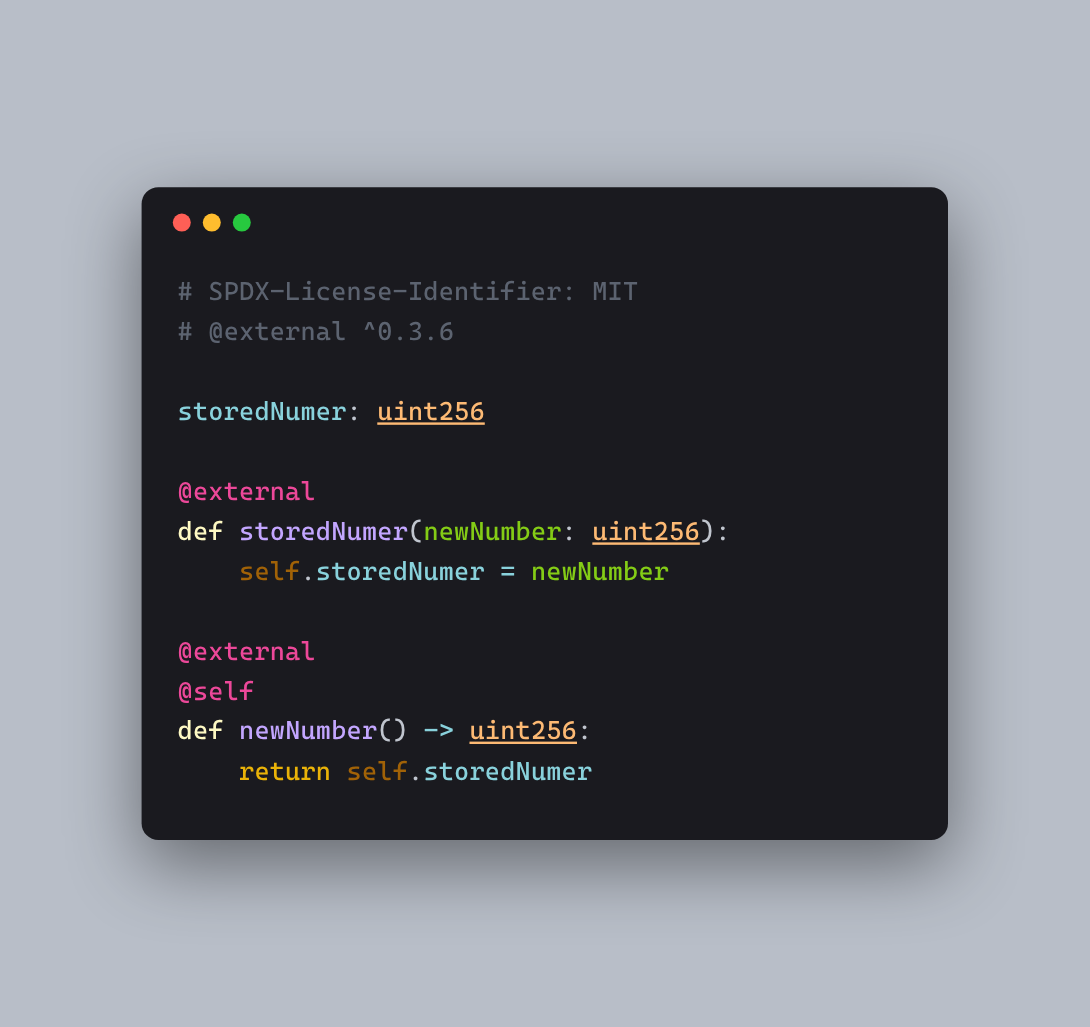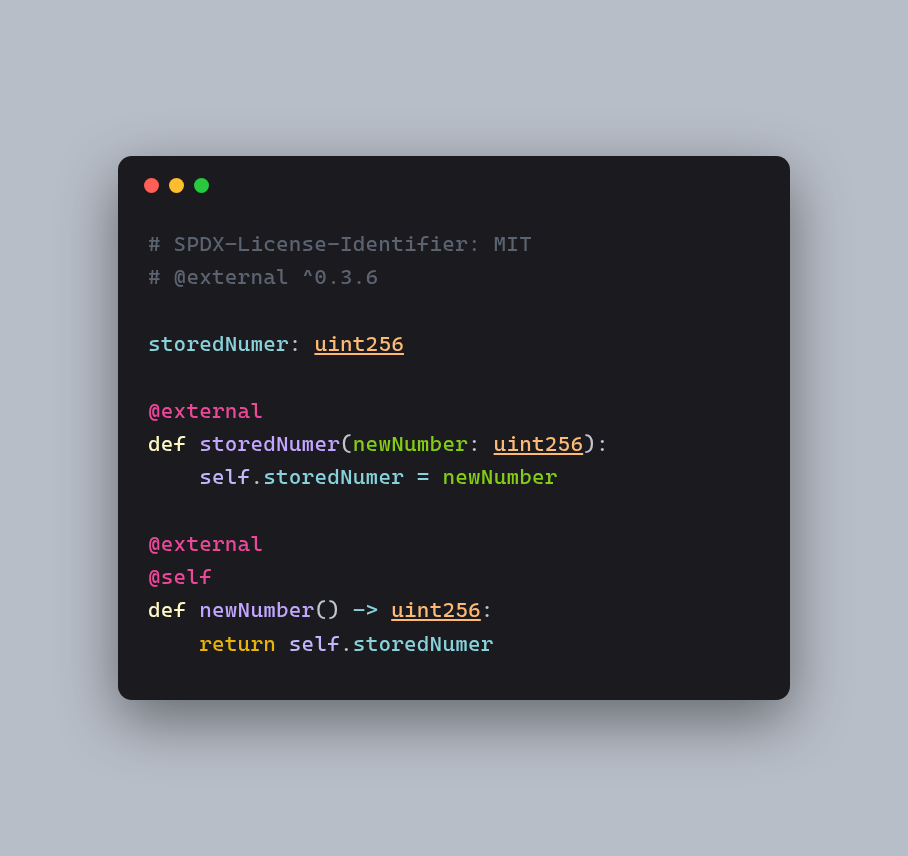--- a/index.html
+++ b/index.html
@@ -45,21 +45,21 @@
       color: #c0c5ce;
       letter-spacing: 0.2px;
     }
     .tok-comment { color: #5c6370; text-align: center; }
     .tok-field   { color: #89d2dc; }
     .tok-type    { color: #fdba74; text-decoration: underline; }
     .tok-deco    { color: #ec4899; }
     .tok-kw      { color: #fef9c3; }
     .tok-func    { color: #c3a6ff; }
     .tok-param   { color: #84cc16; }
-    .tok-self    { color: #c4b5fd; }
+    .tok-self    { color: #a16207; }
     .tok-attr    { color: #89d2dc; }
     .tok-arrow   { color: #89d2dc; }
     .tok-return  { color: #eab308; }
     .tok-colon   { color: #c0c5ce; }
     .tok-paren   { color: #c0c5ce; }
     .tok-dot     { color: #c0c5ce; }
     .tok-eq      { color: #89d2dc; }
   </style>
 </head>
 <body>

